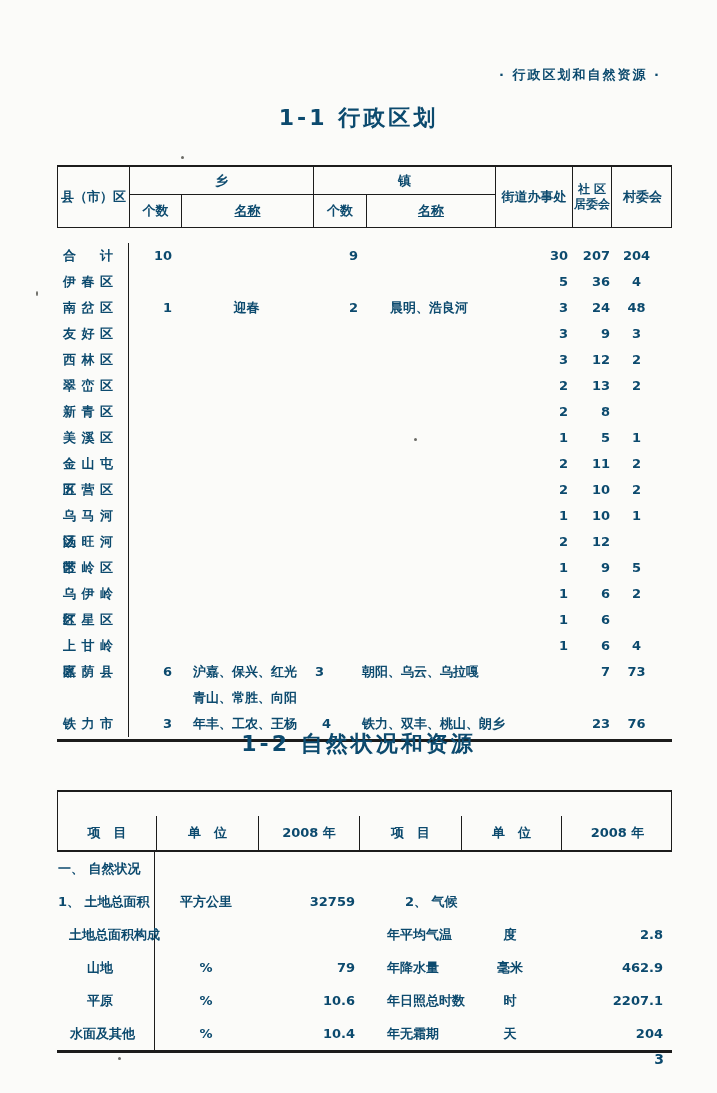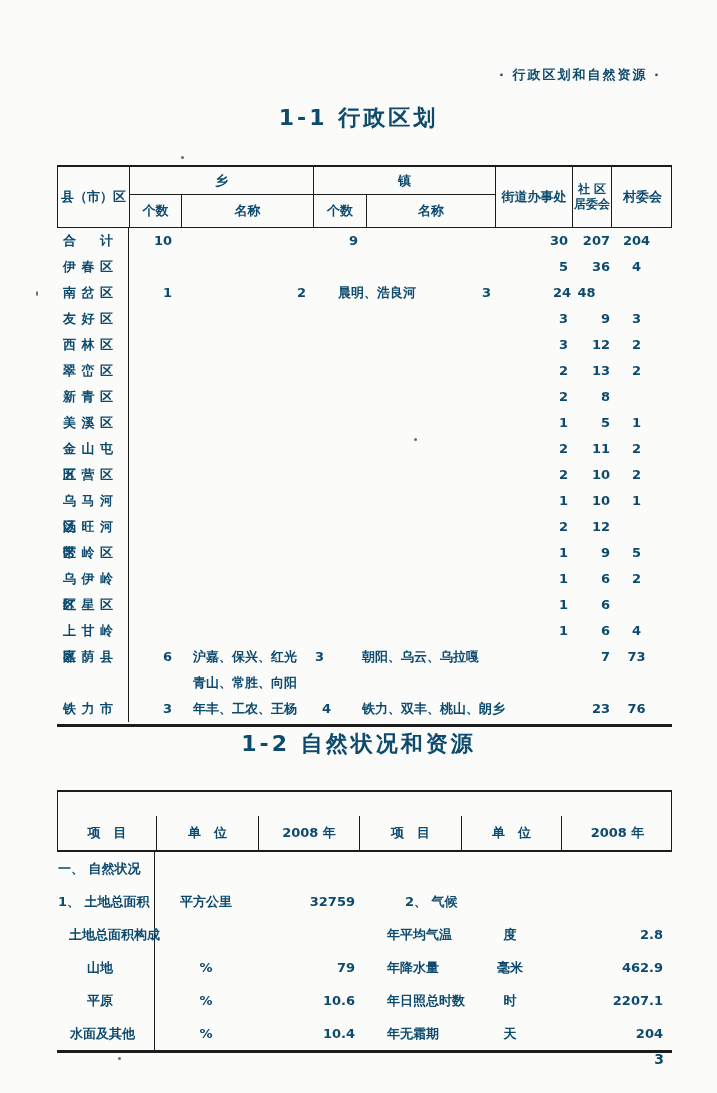--- a/index.html
+++ b/index.html
@@ -30,24 +30,24 @@
     display:grid; grid-template-columns:72px 51px 133px 52px 130px 77px 39px 61px;
     height:60px; border-top:2px solid #1c1c1c; border-bottom:1px solid #1c1c1c;
     border-left:1px solid #1c1c1c; border-right:1px solid #1c1c1c;
   }
   #t1 .hcell { display:flex; align-items:center; justify-content:center; text-align:center; }
   #t1 .h-county { border-right:1px solid #1c1c1c; }
   #t1 .h-sec { display:flex; flex-direction:column; border-right:1px solid #1c1c1c; }
   #t1 .h-sec .top { height:27px; border-bottom:1px solid #1c1c1c; display:flex; align-items:center; justify-content:center; }
   #t1 .h-sec .bot { flex:1; display:flex; }
   #t1 .h-sec .bot .bcell { display:flex; align-items:center; justify-content:center; }
-  #t1 .h-sec .bot .bcell + .bcell { border-left:1px solid #1c1c1c; }
+  #t1 .h-sec .bot .bcell + .bcell { border-left:1px solid #1c1c1c;text-decoration:underline; }
   #t1 .h-street { border-right:1px solid #1c1c1c; }
   #t1 .h-comm { border-right:1px solid #1c1c1c; font-size:12px; line-height:15px; }
-  #t1 .body { border-bottom:3px solid #1c1c1c; padding-bottom:2px; }
+  #t1 .body { border-bottom:3px solid #1c1c1c; padding-bottom:2px;margin-top:15px; }
   #t1 .row {
     display:grid; grid-template-columns:72px 51px 133px 52px 130px 77px 39px 61px;
     height:26px; line-height:26px; align-items:start;
   }
   #t1 .row.tall { height:52px; }
   .c-county {
     border-right:1px solid #1c1c1c; height:100%;
     padding:0 15px 0 6px; text-align:justify; text-align-last:justify;
   }
   .c-xc { text-align:right; padding-right:8px; }
@@ -140,20 +140,21 @@
           <div class="c-xn"></div>
           <div class="c-zc"></div>
           <div class="c-zn"></div>
           <div class="c-st">5</div>
           <div class="c-cm">36</div>
           <div class="c-vl">4</div>
         </div>
         <div class="row">
           <div class="c-county">南岔区</div>
           <div class="c-xc">1</div>
+          <div class="c-xn center">迎春</div>
           <div class="c-zc">2</div>
           <div class="c-zn">晨明、浩良河</div>
           <div class="c-st">3</div>
           <div class="c-cm">24</div>
           <div class="c-vl">48</div>
         </div>
         <div class="row">
           <div class="c-county">友好区</div>
           <div class="c-xc"></div>
           <div class="c-xn"></div>

